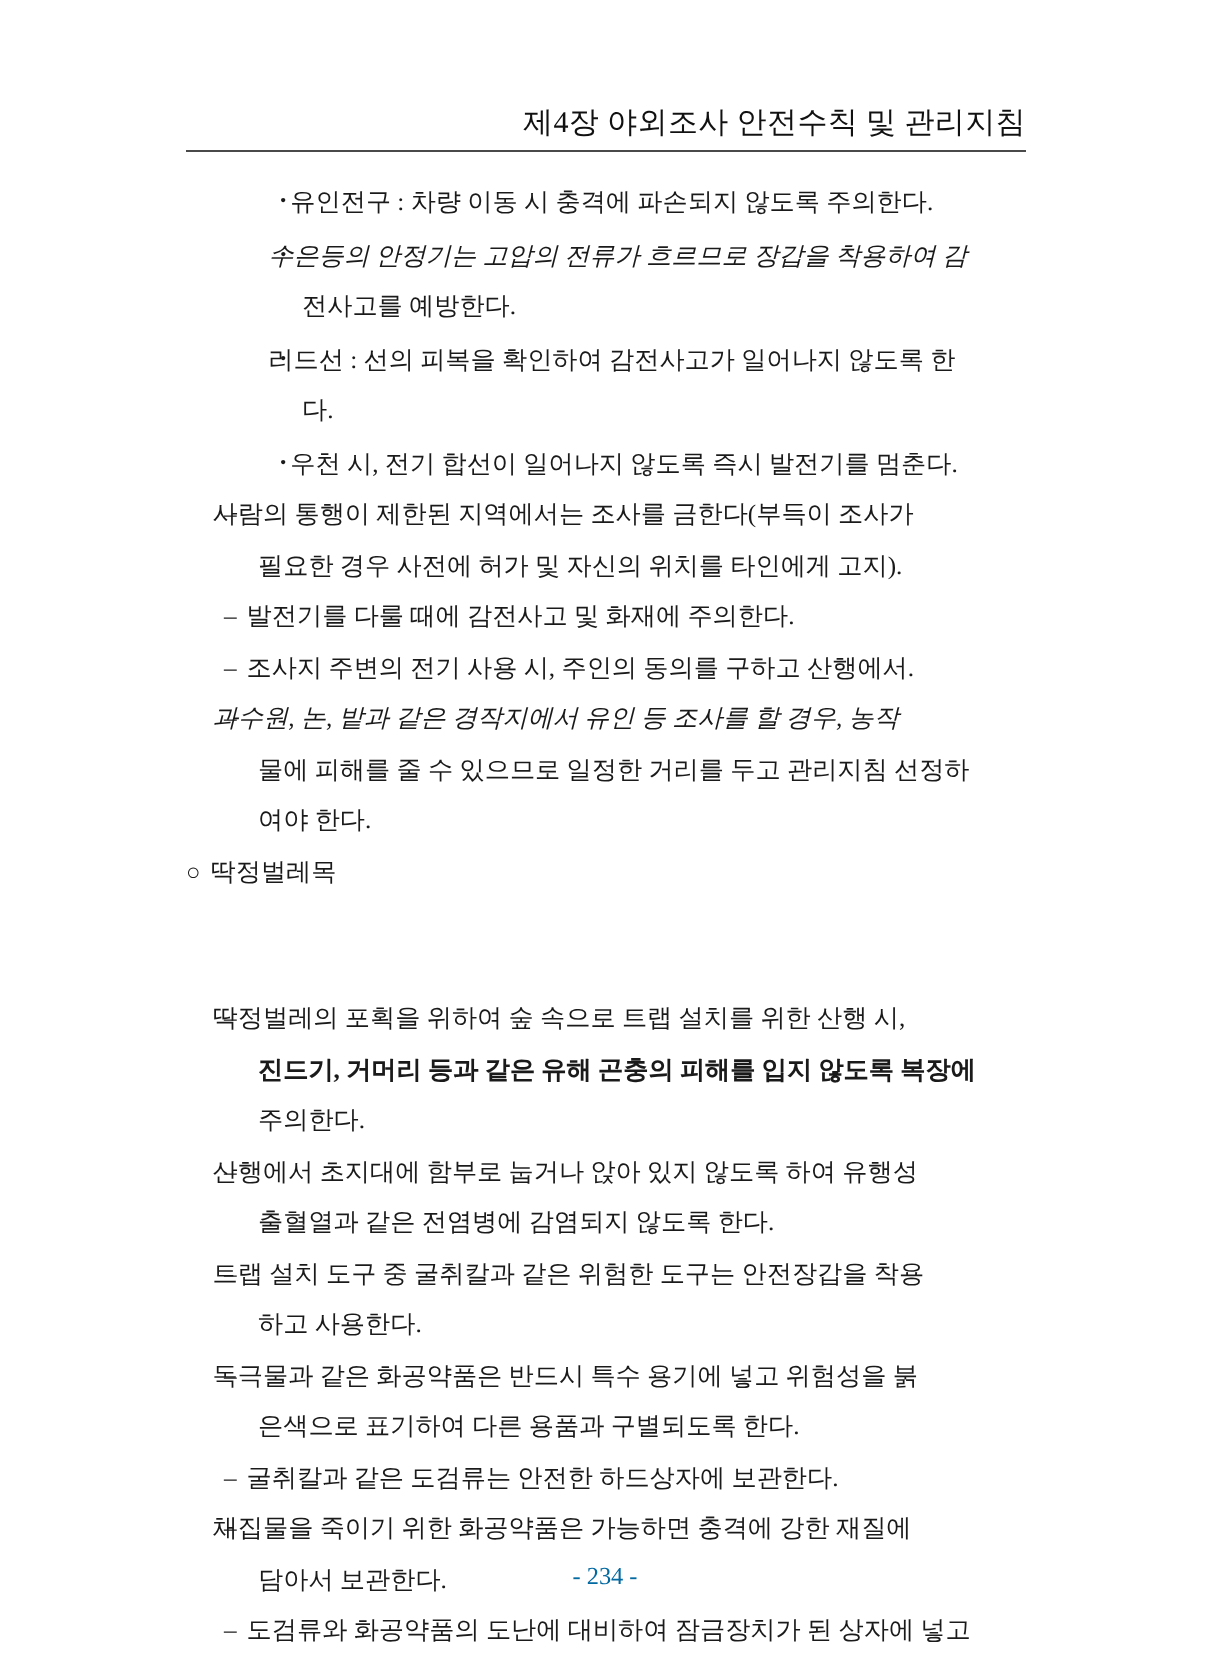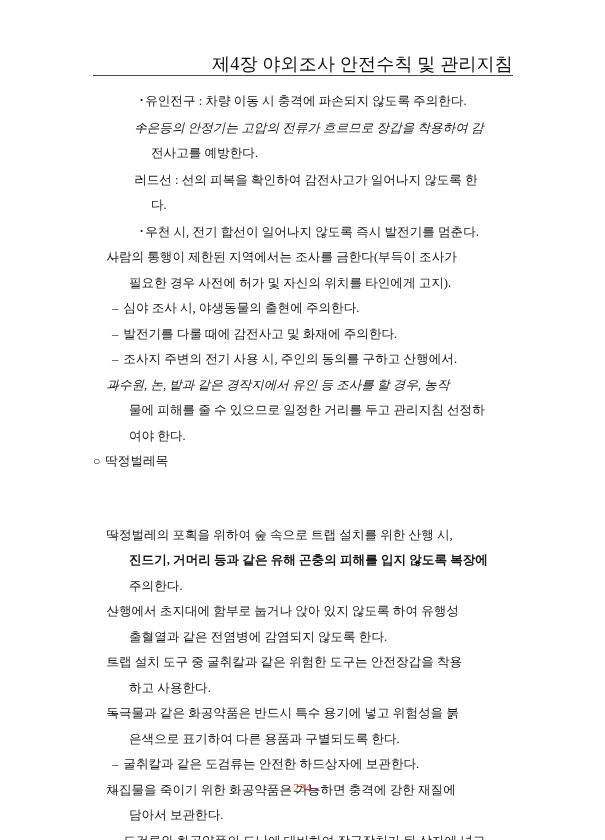--- a/index.html
+++ b/index.html
@@ -22,21 +22,21 @@
     height: 840px;
     box-sizing: border-box;
     padding: 0;
   }
   .header {
     position: absolute;
     top: 52px;
     left: 95px;
     width: 418px;
     text-align: right;
-    font-size: 18px;
+    font-size: 15px;
     letter-spacing: 0.2px;
     color: #111;
   }
   .header-rule {
     position: absolute;
     top: 75px;
     left: 93px;
     width: 420px;
     border-top: 1px solid #4a4a4a;
     height: 0;
@@ -84,21 +84,21 @@
     padding-right: 5px;
     font-size: 12px;
   }
   .footer {
     position: absolute;
     bottom: 44px;
     left: 0;
     width: 605px;
     text-align: center;
     font-size: 12.2px;
-    color: #c2410c;
+    color: #0369a1;
   }
 </style>
 </head>
 <body>
 
 <div class="page">
 
   <div class="header">제4장 야외조사 안전수칙 및 관리지침</div>
   <div class="header-rule"></div>
 
@@ -113,23 +113,20 @@
       <div class="block">
         <div class="line lvl-bullet" style="white-space: nowrap;"><span class="mk">•</span><span style="display: inline-block; text-align: center;">리드선 : 선의 피복을 확인하여 감전사고가 일어나지 않도록 한</span></div>
         <div class="line lvl-bullet" style="text-indent: 0px;"><span>다.</span></div>
       </div>
       <div class="block">
         <div class="line lvl-bullet"><span class="mk">•</span><span>우천 시, 전기 합선이 일어나지 않도록 즉시 발전기를 멈춘다.</span></div>
       </div>
       <div class="block">
         <div class="line lvl-dash" style="white-space: nowrap;"><span class="mk">–</span><span style="display: inline-block;">사람의 통행이 제한된 지역에서는 조사를 금한다(부득이 조사가</span></div>
         <div class="line lvl-dash" style="text-indent: 0px;"><span>필요한 경우 사전에 허가 및 자신의 위치를 타인에게 고지).</span></div>
-      </div>
-      <div class="block">
-        <div class="line lvl-dash"><span class="mk">–</span><span>심야 조사 시, 야생동물의 출현에 주의한다.</span></div>
       </div>
       <div class="block">
         <div class="line lvl-dash"><span class="mk">–</span><span>발전기를 다룰 때에 감전사고 및 화재에 주의한다.</span></div>
       </div>
       <div class="block">
         <div class="line lvl-dash"><span class="mk">–</span><span>조사지 주변의 전기 사용 시, 주인의 동의를 구하고 산행에서.</span></div>
       </div>
       <div class="block">
         <div class="line lvl-dash" style="white-space: nowrap;"><span class="mk">–</span><span style="display: inline-block; font-style: italic;">과수원, 논, 밭과 같은 경작지에서 유인 등 조사를 할 경우, 농작</span></div>
         <div class="line lvl-dash" style="text-indent: 0px; white-space: nowrap;"><span style="display: inline-block;">물에 피해를 줄 수 있으므로 일정한 거리를 두고 관리지침 선정하</span></div>

